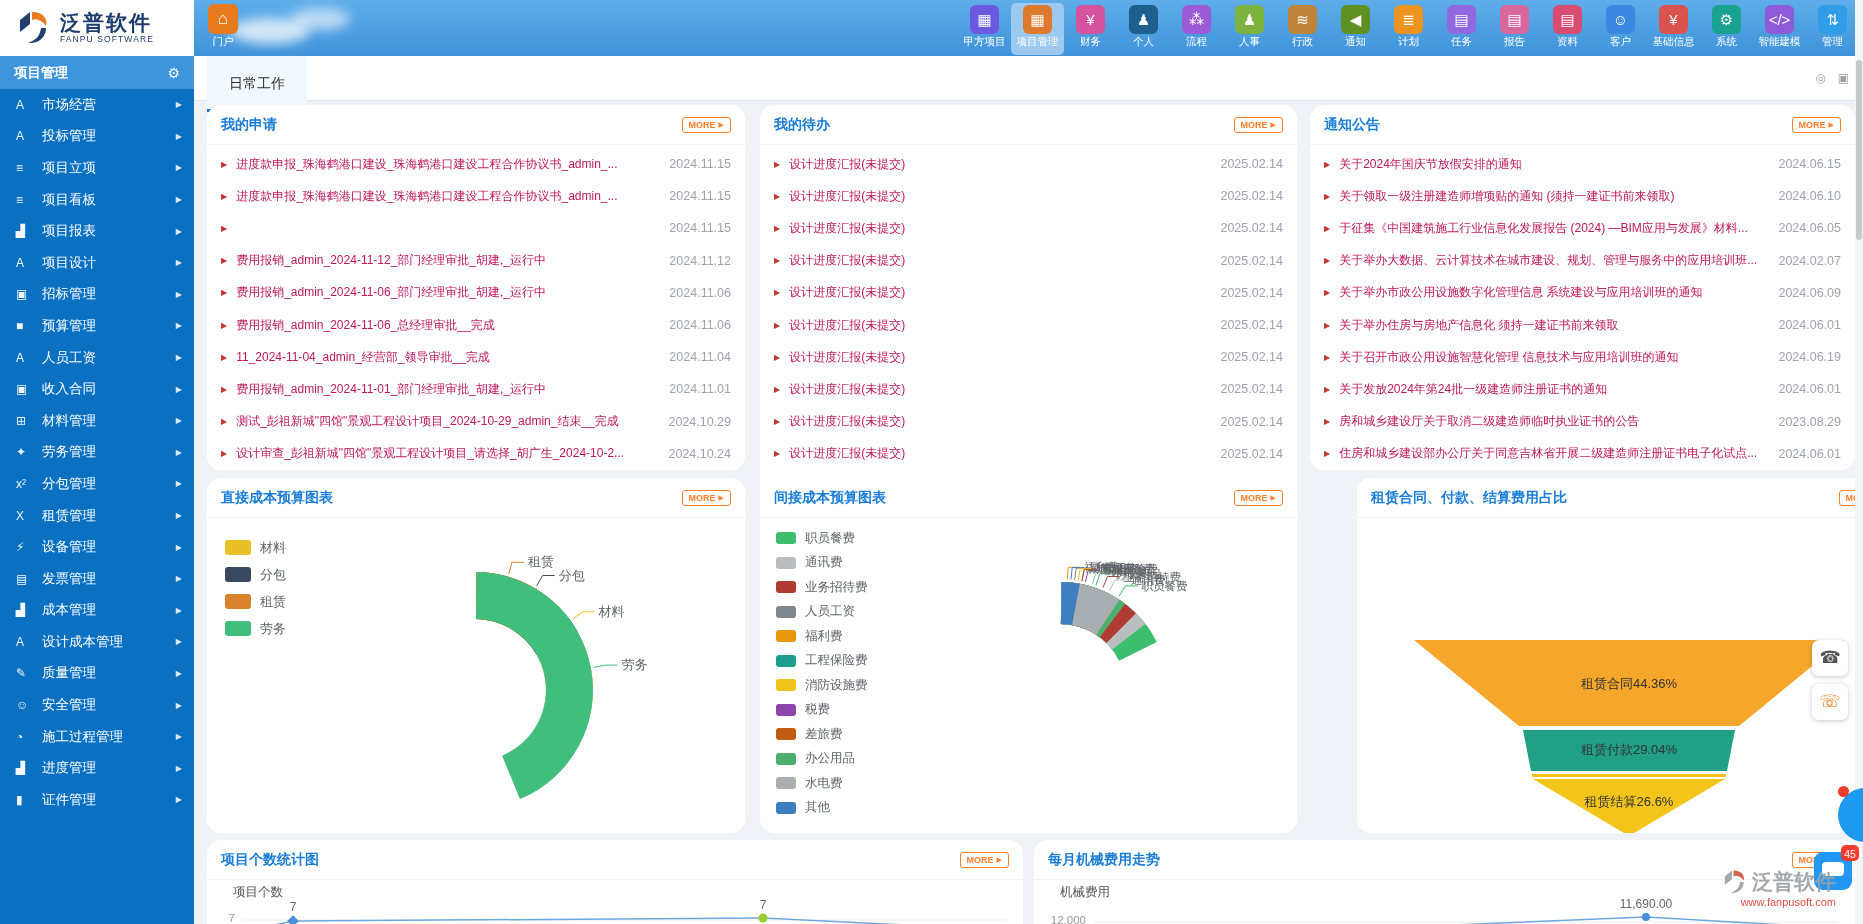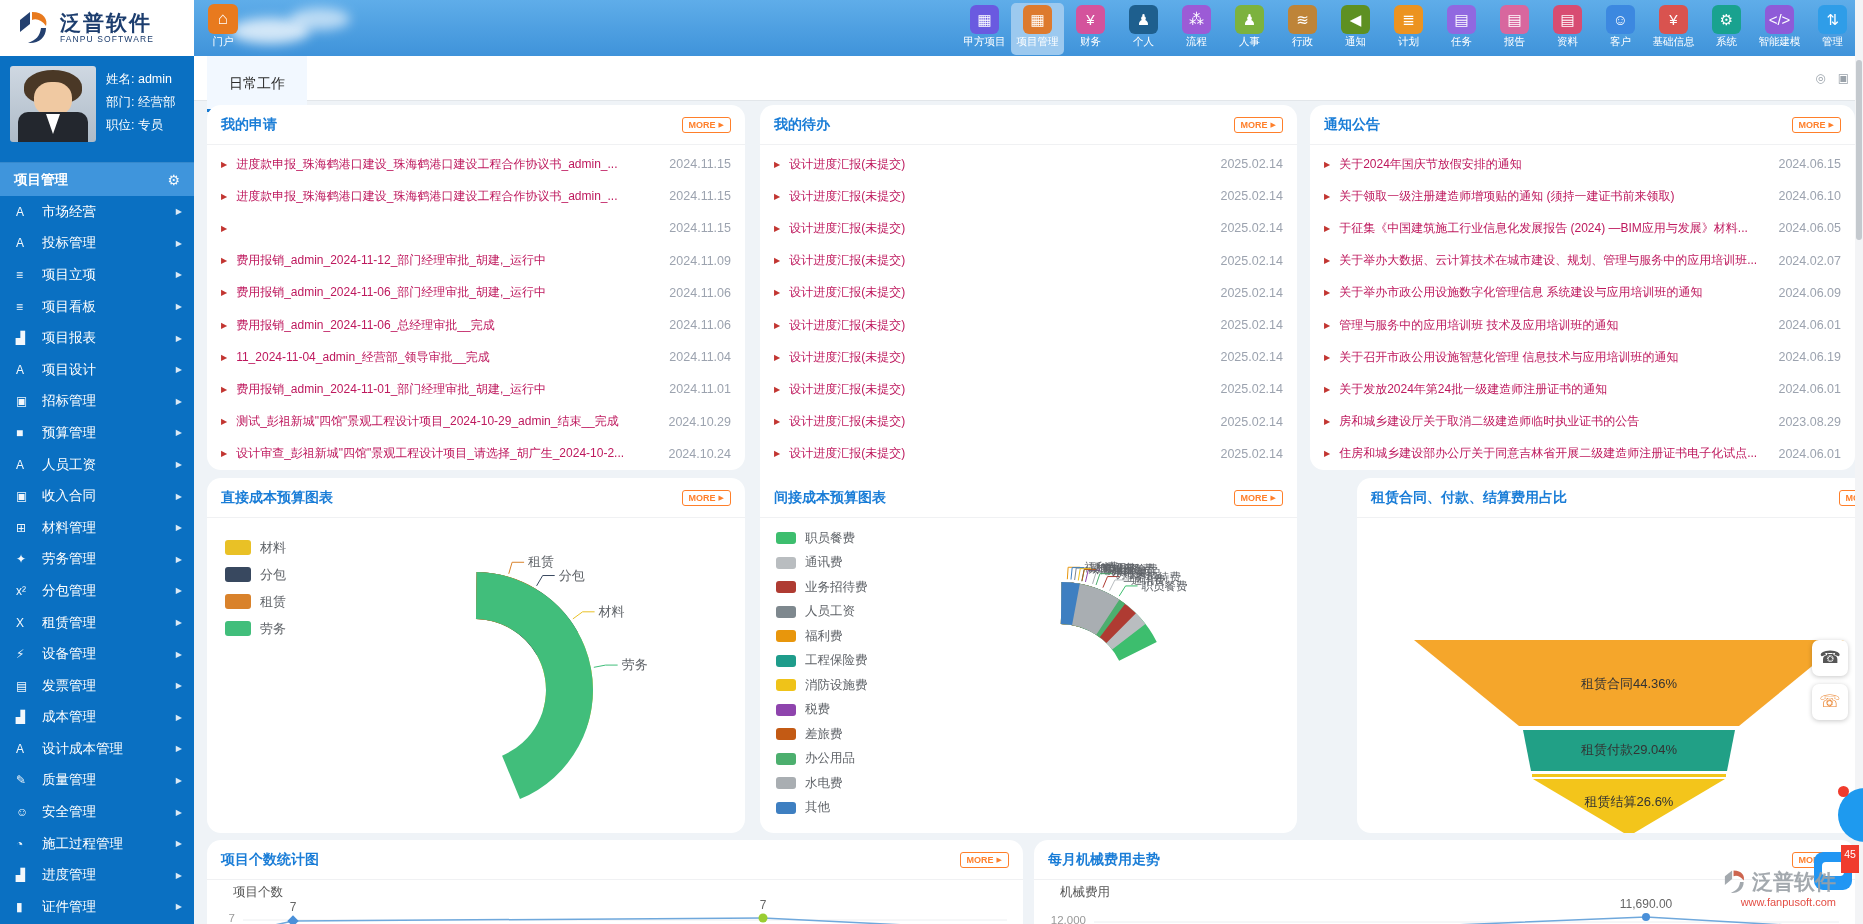--- a/index.html
+++ b/index.html
@@ -83,21 +83,21 @@
   .float-card { position:absolute; width:36px; height:36px; background:#fff; border-radius:7px;
     box-shadow:0 1px 5px rgba(0,0,0,.22); text-align:center; line-height:36px; font-size:17px; cursor:pointer; }
   .float-blue-circle { position:absolute; left:1838px; top:788px; width:54px; height:54px; border-radius:50%;
     background:#1E9AEF; cursor:pointer; }
   .red-dot { position:absolute; left:1838px; top:786px; width:11px; height:11px; border-radius:50%; background:#F03B2D; }
   .chat-btn { position:absolute; left:1814px; top:852px; width:38px; height:38px; background:#2196F3;
     border-radius:9px; cursor:pointer; }
   .chat-glyph { position:absolute; left:8px; top:10px; width:22px; height:14px; background:#fff; border-radius:4px; }
   .chat-glyph:after { content:""; position:absolute; left:4px; bottom:-4px; border:4px solid transparent; border-top-color:#fff; }
   .chat-dots { position:absolute; left:11px; top:13px; color:#2196F3; font-size:11px; letter-spacing:1px; }
-  .chat-badge { position:absolute; left:1841px; top:845px; min-width:18px; height:28px; border-radius:0;
+  .chat-badge { position:absolute; left:1841px; top:845px; min-width:18px; height:16px; border-radius:5px;
     background:#F03B2D; color:#fff; font-size:10.5px; line-height:18px; text-align:center; padding:0 3px; }
   .watermark { position:absolute; left:1722px; top:868px; text-align:right; opacity:.9; }
   .wm-row { display:flex; align-items:center; justify-content:flex-end; gap:4px; }
   .wm-title { font-size:21px; font-weight:bold; color:#9AA0A6; }
   .wm-url { font-size:11px; color:#E03A2F; }
 </style>
 </head>
 <body>
 
 <div class="header">
@@ -184,33 +184,20 @@
     <path d="M16 2 C28 2 32 10 30 16 C26 10 20 8 16 10 Z" fill="#E87A1E"></path>
     <path d="M30 18 C30 28 22 34 12 33 C20 30 24 26 25 18 Z" fill="#24406F"></path>
   </svg>
   <div class="logo-text">
     <div class="logo-title">泛普软件</div>
     <div class="logo-sub">FANPU SOFTWARE</div>
   </div>
 </div>
 
 <div class="sidebar">
-  <div class="user-card">
-    <div class="avatar">
-      <div class="hair"></div>
-        <div class="face"></div>
-        <div class="body"></div>
-        <div class="shirt"></div>
-    </div>
-    <div class="user-info">
-      <div>姓名: admin</div>
-      <div>部门: 经营部</div>
-      <div>职位: 专员</div>
-    </div>
-  </div>
   <div class="side-section">
     <span>项目管理</span>
     <span class="gear">⚙</span>
   </div>
   <div id="side-menu">
       <div class="menu-item">
         <span class="m-icon">A</span>
         <span class="m-label">市场经营</span>
         <span class="m-arrow">▶</span>
       </div>
@@ -357,21 +344,21 @@
         <span class="ptext">进度款申报_珠海鹤港口建设_珠海鹤港口建设工程合作协议书_admin_...</span>
         <span class="pdate">2024.11.15</span>
       </div>
       <div class="plist-row">
         <span class="bullet">▶</span>
         <span class="pdate">2024.11.15</span>
       </div>
       <div class="plist-row">
         <span class="bullet">▶</span>
         <span class="ptext">费用报销_admin_2024-11-12_部门经理审批_胡建,_运行中</span>
-        <span class="pdate">2024.11.09</span>
+        <span class="pdate">2024.11.12</span>
       </div>
       <div class="plist-row">
         <span class="bullet">▶</span>
         <span class="ptext">费用报销_admin_2024-11-06_部门经理审批_胡建,_运行中</span>
         <span class="pdate">2024.11.06</span>
       </div>
       <div class="plist-row">
         <span class="bullet">▶</span>
         <span class="ptext">费用报销_admin_2024-11-06_总经理审批__完成</span>
         <span class="pdate">2024.11.06</span>
@@ -490,21 +477,21 @@
         <span class="ptext">关于举办大数据、云计算技术在城市建设、规划、管理与服务中的应用培训班...</span>
         <span class="pdate">2024.02.07</span>
       </div>
       <div class="plist-row">
         <span class="bullet">▶</span>
         <span class="ptext">关于举办市政公用设施数字化管理信息 系统建设与应用培训班的通知</span>
         <span class="pdate">2024.06.09</span>
       </div>
       <div class="plist-row">
         <span class="bullet">▶</span>
-        <span class="ptext">管理与服务中的应用培训班 技术及应用培训班的通知</span>
+        <span class="ptext">关于举办住房与房地产信息化 须持一建证书前来领取</span>
         <span class="pdate">2024.06.01</span>
       </div>
       <div class="plist-row">
         <span class="bullet">▶</span>
         <span class="ptext">关于召开市政公用设施智慧化管理 信息技术与应用培训班的通知</span>
         <span class="pdate">2024.06.19</span>
       </div>
       <div class="plist-row">
         <span class="bullet">▶</span>
         <span class="ptext">关于发放2024年第24批一级建造师注册证书的通知</span>

